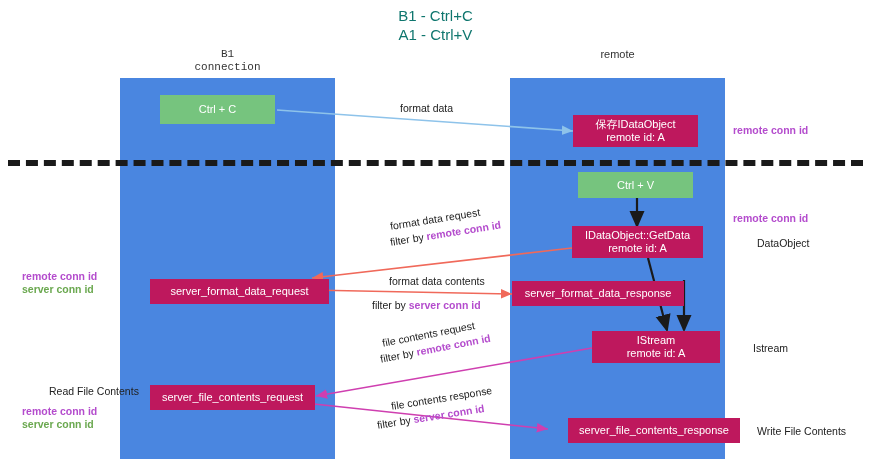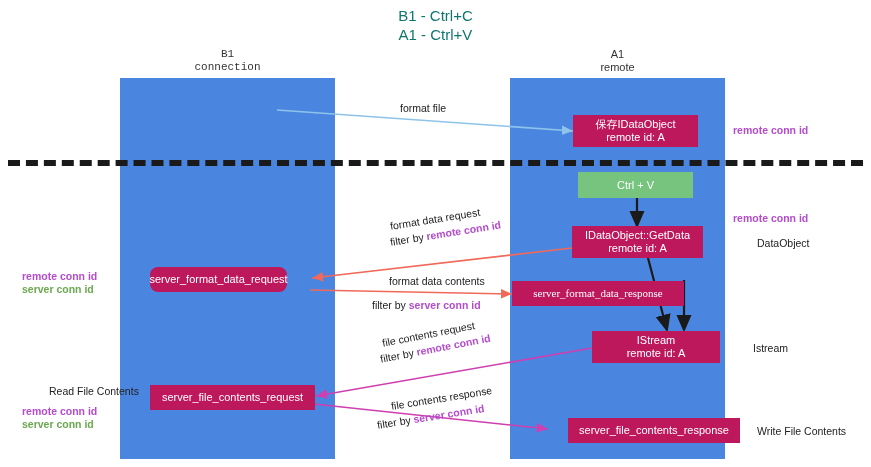--- a/index.html
+++ b/index.html
@@ -63,21 +63,20 @@
   <div class="title" style="top:6px;">
     <span class="l1">B1 - Ctrl+C</span>
     <span class="l2">A1 - Ctrl+V</span>
   </div>
 
   <div class="lane-head" style="left:120px;top:48px;width:215px;font-family:Liberation Mono, monospace;">
     <span class="nm">B1</span>
     <span class="sub">connection</span>
   </div>
   <div class="lane-head" style="left:510px;top:48px;width:215px;">
-    <span class="nm">A1</span>
     <span class="sub">remote</span>
   </div>
 
   <div class="lane" style="left:120px;top:78px;width:215px;height:381px;"></div>
   <div class="lane" style="left:510px;top:78px;width:215px;height:381px;"></div>
 
   <svg class="layer" xmlns="http://www.w3.org/2000/svg">
     <defs>
       <marker id="ah-blue" markerWidth="8" markerHeight="8" refX="7" refY="3" orient="auto">
         <path d="M0,0 L7,3 L0,6 z" fill="#8ec3ea"></path>
@@ -105,58 +104,61 @@
 
     <line x1="684" y1="280" x2="684" y2="330" stroke="#1a1a1a" stroke-width="2.2" marker-end="url(#ah-blk)"></line>
 
     <line x1="592" y1="348" x2="316" y2="396" stroke="#cf3fb0" stroke-width="1.6" marker-end="url(#ah-mag)"></line>
 
     <line x1="314" y1="404" x2="548" y2="429" stroke="#cf3fb0" stroke-width="1.6" marker-end="url(#ah-mag)"></line>
   </svg>
 
   <div class="dashed" style="top:160px;"></div>
 
+  <div class="node green" style="left:160px;top:95px;width:115px;height:29px;">
+    <span>Ctrl + C</span>
+  </div>
 
   <div class="node orange" style="left:573px;top:115px;width:125px;height:32px;">
     <span>保存IDataObject</span>
     <span>remote id: A</span>
   </div>
 
   <div class="node green" style="left:578px;top:172px;width:115px;height:26px;">
     <span>Ctrl + V</span>
   </div>
 
   <div class="node orange" style="left:572px;top:226px;width:131px;height:32px;">
     <span>IDataObject::GetData</span>
     <span>remote id: A</span>
   </div>
 
-  <div class="node orange" style="left:150px;top:267px;width:137px;height:25px;border-radius:8px;">
+  <div class="node orange" style="left:150px;top:279px;width:179px;height:25px;">
     <span>server_format_data_request</span>
   </div>
 
-  <div class="node orange" style="left:512px;top:281px;width:172px;height:25px;font-family:Liberation Serif, serif;">
+  <div class="node orange" style="left:512px;top:281px;width:172px;height:25px;">
     <span>server_format_data_response</span>
   </div>
 
   <div class="node orange" style="left:592px;top:331px;width:128px;height:32px;">
     <span>IStream</span>
     <span>remote id: A</span>
   </div>
 
   <div class="node orange" style="left:150px;top:385px;width:165px;height:25px;">
     <span>server_file_contents_request</span>
   </div>
 
   <div class="node orange" style="left:548px;top:418px;width:172px;height:25px;margin-left:20px;">
     <span>server_file_contents_response</span>
   </div>
 
   <div class="edge-label" style="left:400px;top:101px;">
-    <span>format file</span>
+    <span>format data</span>
   </div>
 
   <div class="edge-label rot-1" style="left:389px;top:219px;">
     <span>format data request</span>
   </div>
   <div class="edge-label rot-1" style="left:389px;top:235px;">
     <span>filter by </span><span class="purple">remote conn id</span>
   </div>
 
   <div class="edge-label" style="left:389px;top:274px;">

